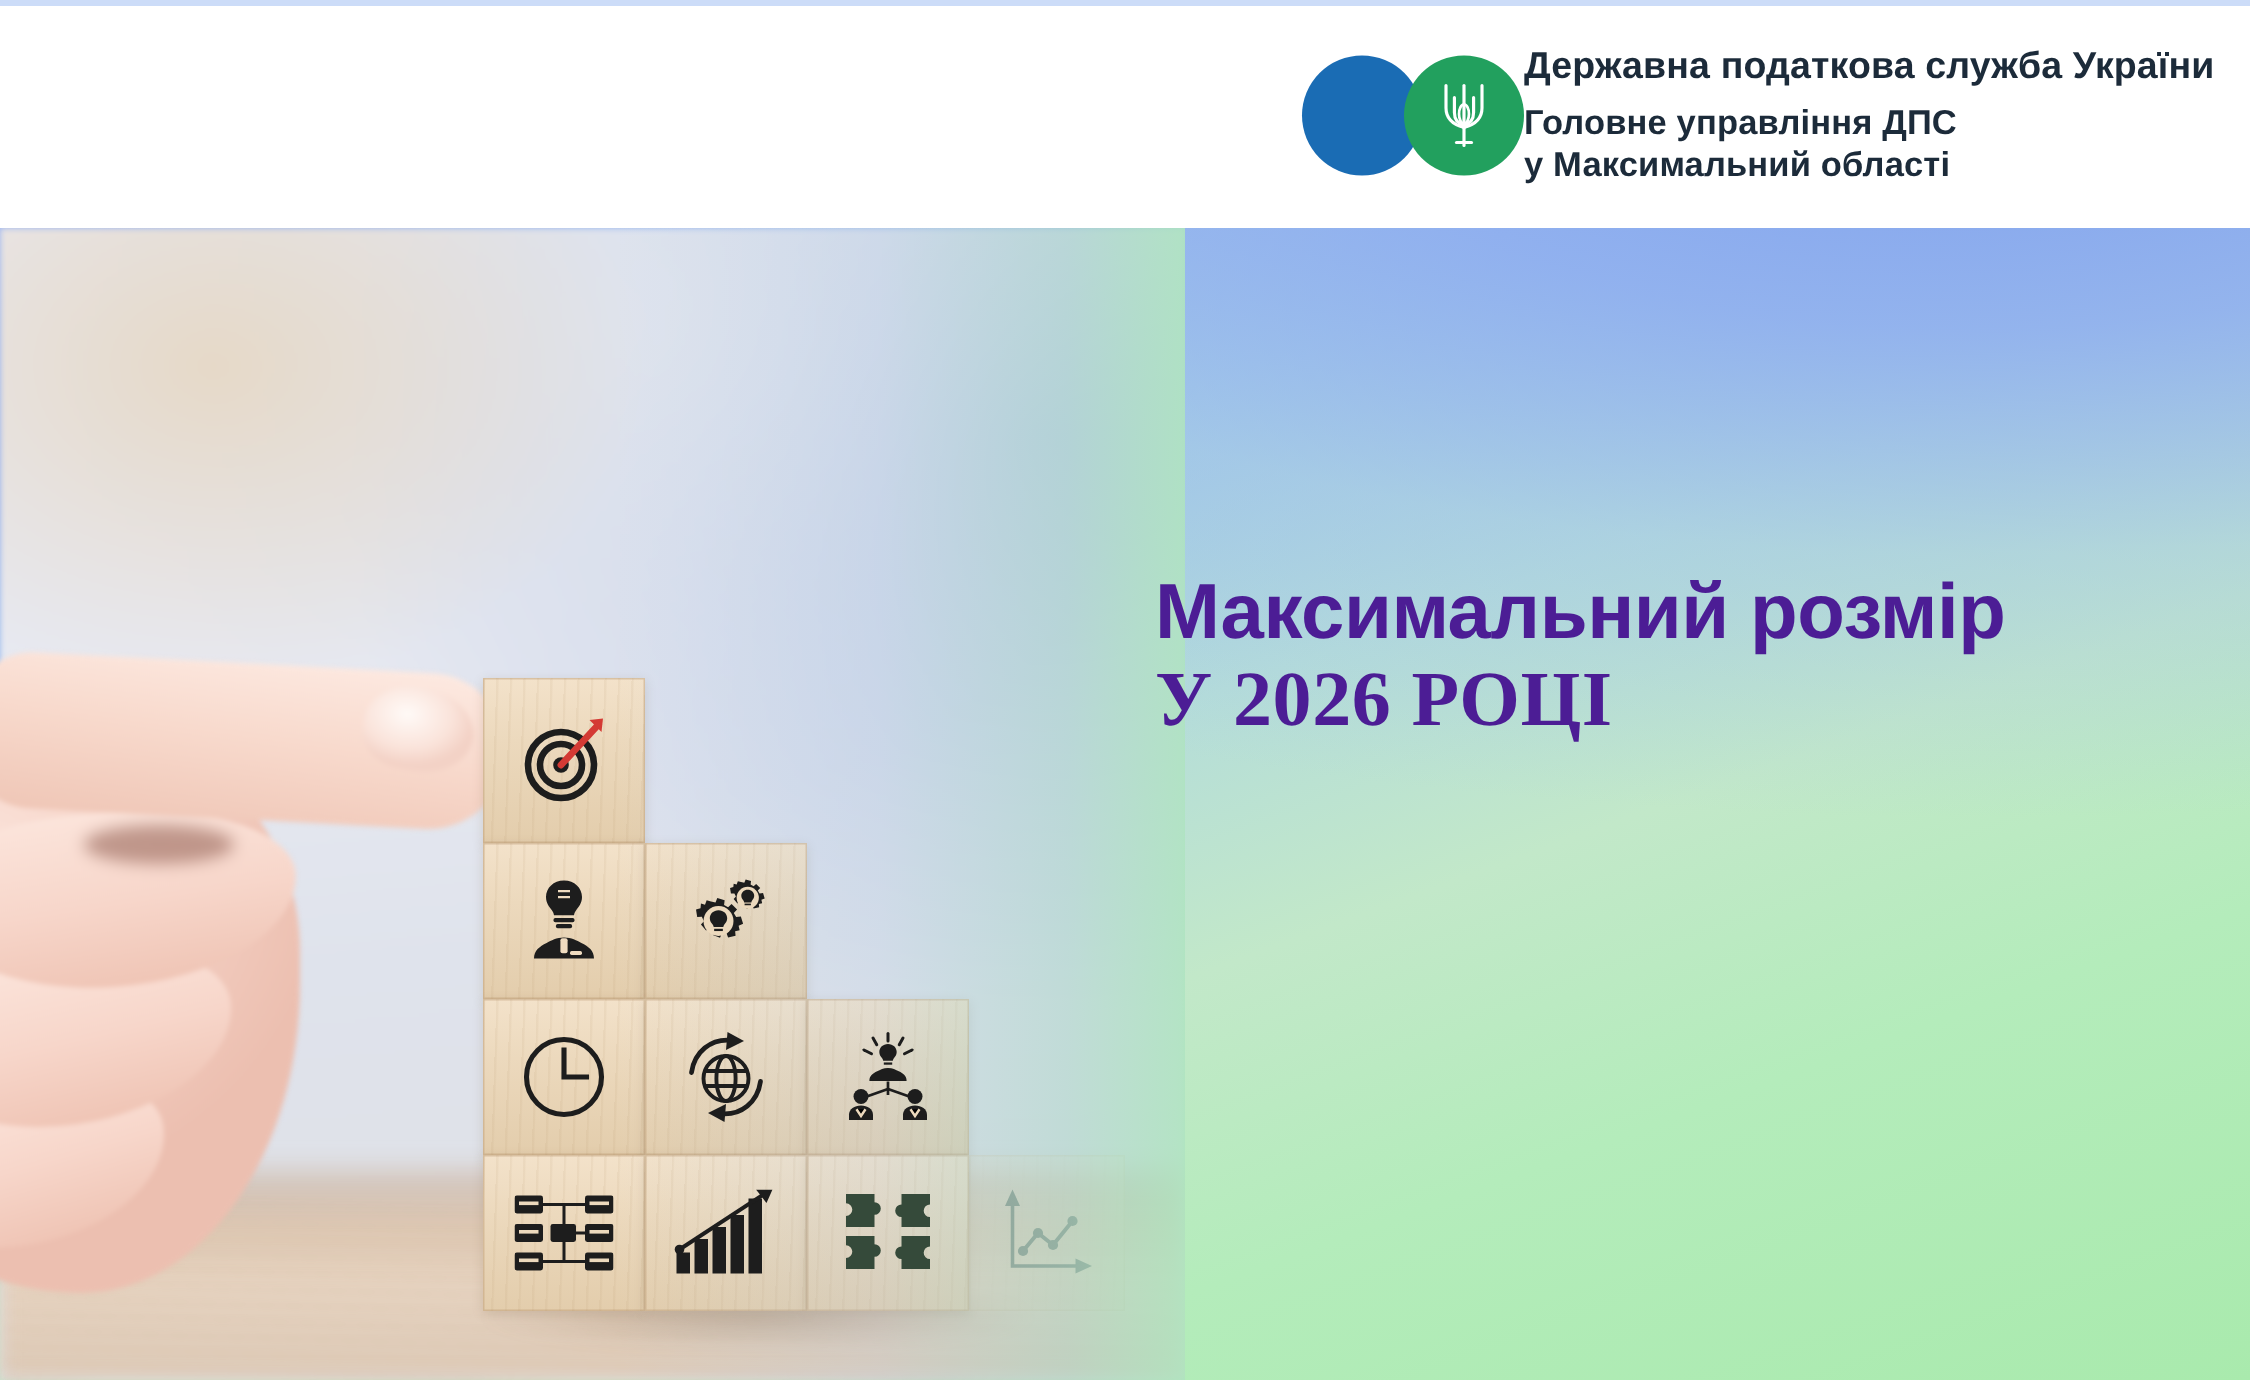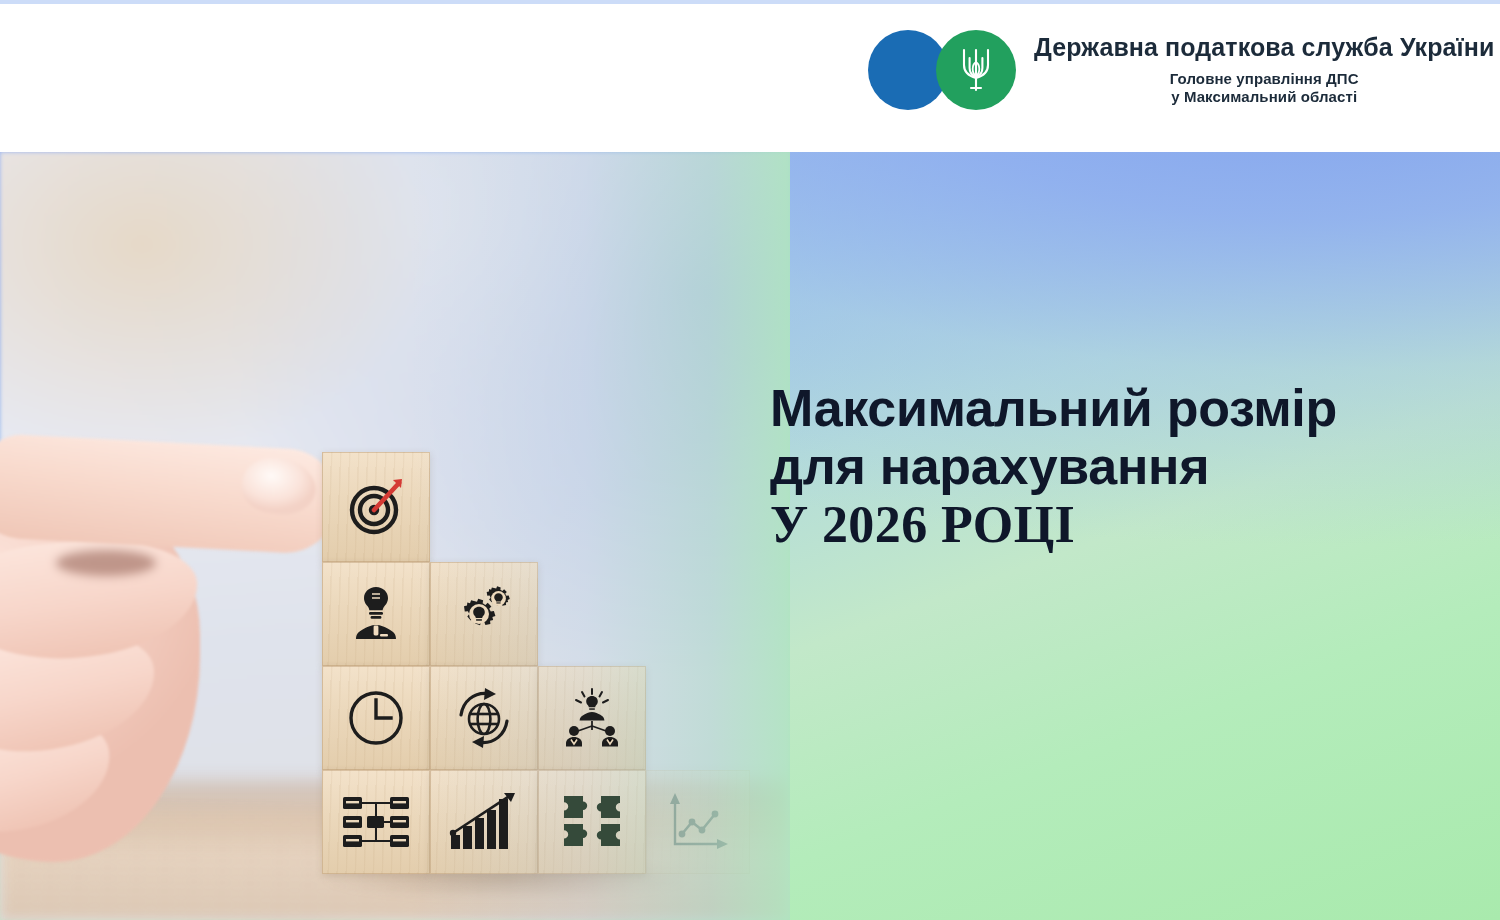--- a/index.html
+++ b/index.html
@@ -38,22 +38,20 @@
     background: #ffffff;
     z-index: 6;
   }
 
   .brand {
     position: absolute;
     top: 26px;
     left: 868px;
     display: flex;
     align-items: center;
-    gap: 18px;
-    text-align: center;
   }
 
   .brand-marks {
     position: relative;
     width: 148px;
     height: 80px;
     flex: 0 0 auto;
   }
   .mark-blue,
   .mark-green {
@@ -83,21 +81,21 @@
   .brand-line1 {
     font-size: 25px;
     font-weight: bold;
     line-height: 1.18;
     letter-spacing: .1px;
     white-space: nowrap;
     margin-bottom: 7px;
   }
   .brand-line2,
   .brand-line3 {
-    font-size: 15px;
+    font-size: 23px;
     font-weight: bold;
     line-height: 1.24;
     letter-spacing: .1px;
     white-space: nowrap;
   }
 
   
   .stage {
     position: absolute;
     top: 152px; left: 0;
@@ -324,21 +322,21 @@
     filter: blur(5px);
   }
 
   
   .headline {
     position: absolute;
     left: 770px;
     top: 228px;
     width: 700px;
     z-index: 5;
-    color: #0f172a;
+    color: #4c1d95;
   }
   .headline .ln {
     font-size: 52px;
     font-weight: bold;
     line-height: 1.115;
     letter-spacing: -.3px;
     white-space: nowrap;
   }
   .headline .ln-year {
     font-size: 52px;
@@ -575,18 +573,17 @@
               <circle cx="35" cy="38" r="3.4"></circle>
               <circle cx="48" cy="22" r="3.4"></circle>
             </g>
           </svg>
         </div>
       </div>
     </div>
 
     <div class="headline">
       <div class="ln">Максимальний розмір</div>
-      <div class="ln">для нарахування</div>
       <div class="ln-year">У 2026 РОЦІ</div>
     </div>
 
   </div>
 </div>
 
 </body></html>

